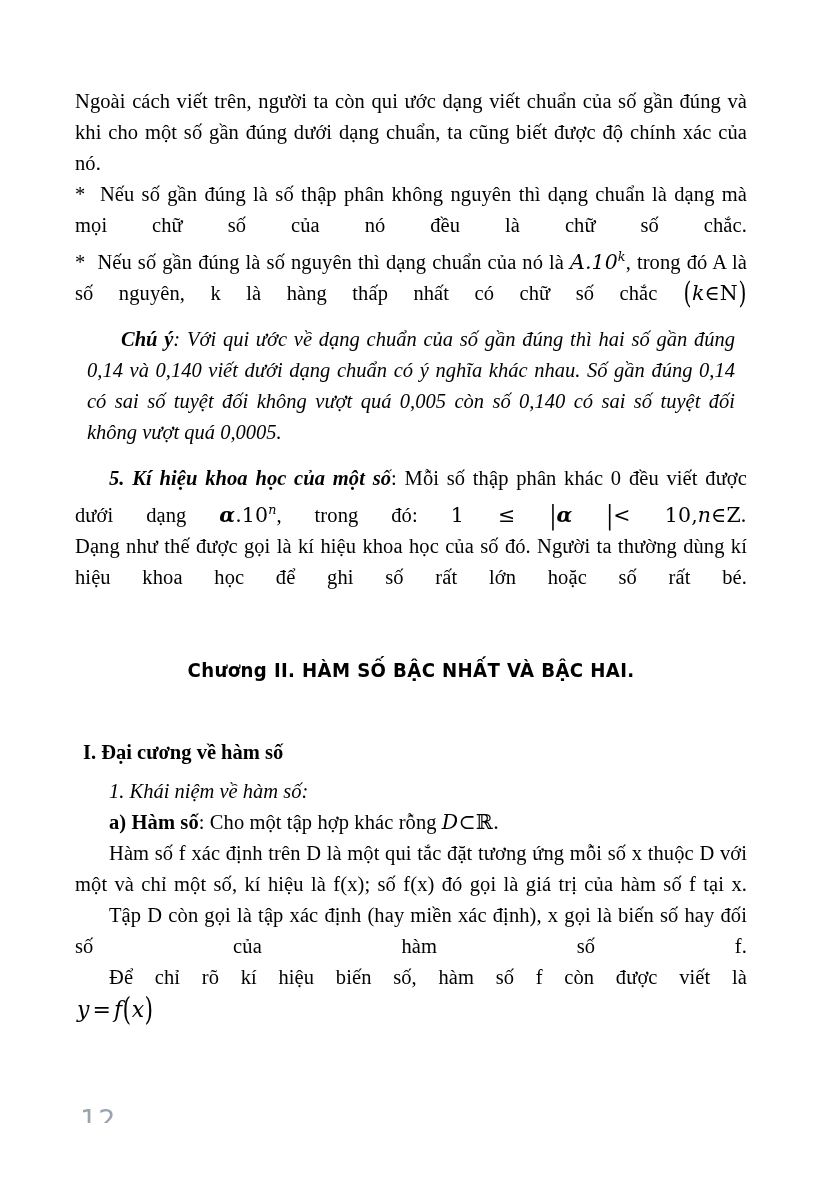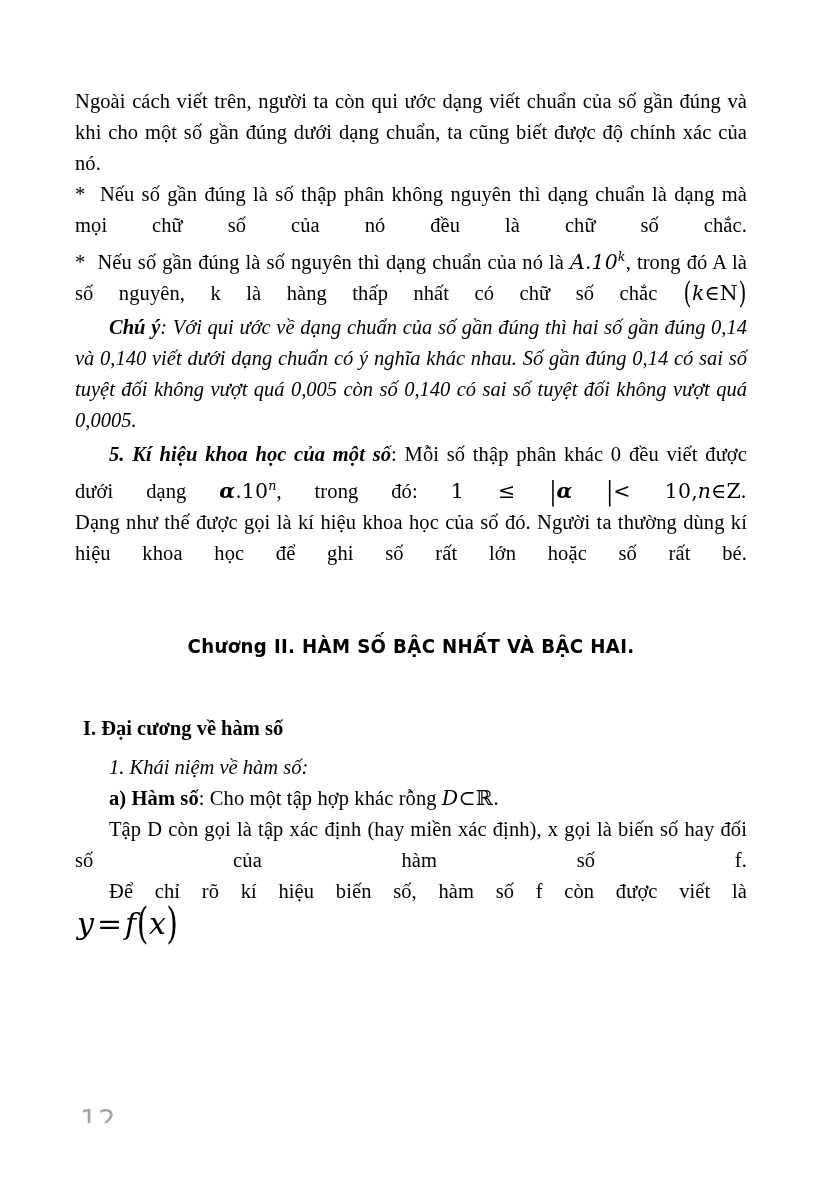--- a/index.html
+++ b/index.html
@@ -42,21 +42,21 @@
     text-align-last: left;
     letter-spacing: 0.1px;
   }
   p.body.just-all { text-align-last: justify; }
   p.indent { text-indent: 34px; }
   .bd { font-weight: bold; }
   .bdit { font-weight: bold; font-style: italic; }
 
   
   p.note {
-    margin: 0;
+    margin: 12px;
     font-size: 20.5px;
     line-height: 31px;
     font-style: italic;
     text-align: justify;
     text-align-last: left;
     text-indent: 34px;
   }
   p.note .lead {
     font-weight: bold;
     font-style: italic;
@@ -93,21 +93,21 @@
   }
   .absbar {
     display: inline-block;
     transform: scaleY(1.25);
     font-style: normal;
   }
 
   
   .dispmath {
     margin: 0;
-    font-size: 30px;
+    font-size: 22px;
     line-height: 34px;
     font-family: "DejaVu Serif", "Liberation Serif", serif;
     font-style: italic;
     padding-left: 2px;
   }
   .dispmath .op { font-style: normal; padding: 0 3px; }
 
   
   .chapter-heading {
     margin: 0;
@@ -187,20 +187,21 @@
 
     <div class="sp-chapter-after"></div>
 
     <h3 class="sec">I. Đại cương về hàm số</h3>
 
     <h4 class="subsec">1. Khái niệm về hàm số:</h4>
 
     <p class="body indent"><span class="bd">a) Hàm số</span><span>: Cho một tập hợp khác rỗng</span>
       <span class="math"><span>D</span><span class="up">⊂</span><span class="bbr">ℝ</span><span class="up">.</span></span></p>
 
+    <p class="body indent just-all">Hàm số f xác định trên D là một qui tắc đặt tương ứng mỗi số x thuộc D với một và chỉ một số, kí hiệu là f(x); số f(x) đó gọi là giá trị của hàm số f tại x.</p>
 
     <p class="body indent just-all">Tập D còn gọi là tập xác định (hay miền xác định), x gọi là biến số hay đối số của hàm số f.</p>
 
     <p class="body indent just-all">Để chỉ rõ kí hiệu biến số, hàm số f còn được viết là</p>
 
     <p class="dispmath"><span>y</span><span class="op">=</span><span>f</span><span class="bigparen">(</span><span>x</span><span class="bigparen">)</span></p>
 
   </div>
 
   <div class="page-number">12</div>

